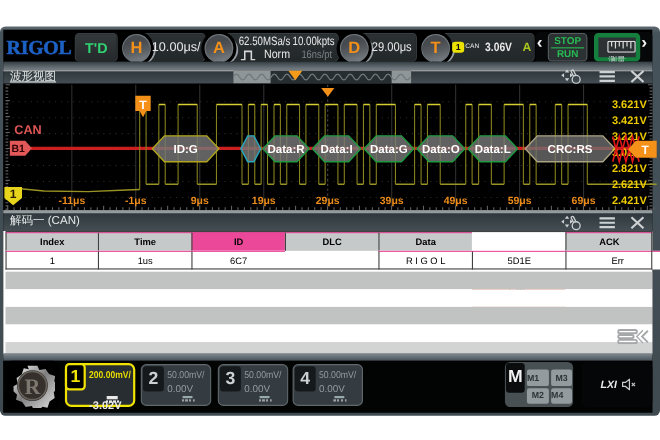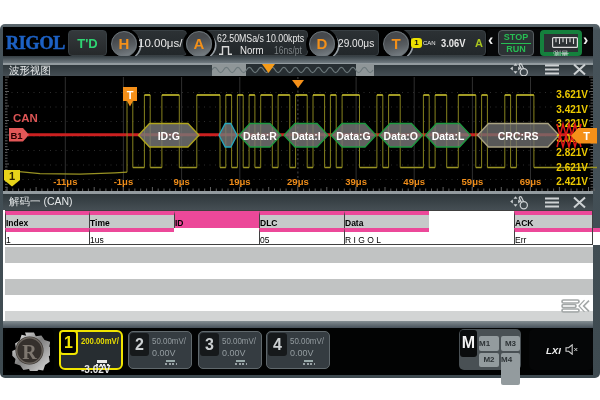--- a/index.html
+++ b/index.html
@@ -7,21 +7,21 @@
 .abs{position:absolute;}
 #frame{left:0;top:24px;width:600px;height:354px;background:linear-gradient(180deg,#5e6a70 0,#47535a 6px,#3e4a50 100%);border-radius:5px;}
 #screen{left:3px;top:27px;width:590px;height:348px;background:#000;}
 .grp{position:absolute;background:linear-gradient(180deg,#2c3134 0,#22272a 100%);border-radius:4px;border:1px solid #383f43;height:26px;}
 .circ{position:absolute;width:26px;height:26px;border-radius:50%;background:linear-gradient(165deg,#46494d 30%,#585d61 60%,#7e868b 100%);border:1px solid #6f777c;color:#f39019;font-weight:bold;font-size:15px;text-align:center;line-height:24px;box-shadow:0 0 0 3px #000,4.5px 1.5px 0 0 rgba(200,208,215,0.7);}
 .wtxt{position:absolute;color:#e9e9e9;font-size:11px;white-space:nowrap;transform-origin:0 0;}
 .gtxt{position:absolute;color:#7e8487;font-size:10px;white-space:nowrap;transform-origin:0 0;}
 .phead{position:absolute;left:3px;width:590px;background:linear-gradient(180deg,#2f383c 0,#454e54 100%);color:#e4e7e8;font-size:10.5px;border-top:2px solid #939b9f;}
 .phead span{position:absolute;left:6px;top:1px;line-height:11px;white-space:nowrap;}
 .icon{position:absolute;}
-.cell{position:absolute;font-size:8.5px;color:#000;border-left:1px solid #404040;border-top:4px solid #ec4899;background:#fff;line-height:17px;}
+.cell{position:absolute;font-size:8.5px;color:#000;text-align:center;border-left:1px solid #404040;border-top:1px solid #ec4899;background:#fff;line-height:17px;}
 </style></head>
 <body>
 <div id="page">
 <div class="abs" id="frame"></div>
 <div class="abs" id="screen"></div>
 
 <div class="abs" style="left:6px;top:36px;width:62px;height:16px;color:#1d61c4;font-family:'Liberation Serif',serif;font-weight:bold;font-size:18px;line-height:15px;letter-spacing:-0.2px;-webkit-text-stroke:0.5px #1d61c4;">RIGOL</div>
 <div class="grp" style="left:68px;top:30px;width:39px;height:26px;background:linear-gradient(180deg,#34393c,#26292b);text-align:center;"><span style="color:#2fd573;font-weight:bold;font-size:13px;line-height:25px;">T'D</span></div>
 
 <div class="grp" style="left:124px;top:30px;width:63px;"></div>
@@ -59,21 +59,21 @@
   <svg style="position:absolute;left:8px;top:3px;" width="26" height="11" viewBox="0 0 26 11">
         <rect x="0.6" y="0.6" width="24.8" height="9.8" fill="none" stroke="#dcdcdc" stroke-width="1.2" rx="1"></rect>
         <path d="M4 1.2 v4 M7.5 1.2 v5.8 M11 1.2 v4 M14.5 1.2 v5.8 M18 1.2 v4 M21.5 1.2 v5.8" stroke="#dcdcdc" stroke-width="1.1"></path>
       </svg>
   <div style="position:absolute;left:0;top:15px;width:100%;text-align:center;color:#d5d8da;font-size:8px;">测量</div>
 </div>
 <div class="abs" style="left:583px;top:31px;color:#f0f0f0;font-size:16px;font-weight:bold;">›</div>
 
 <div class="abs" style="left:3px;top:56px;width:590px;height:7px;background:linear-gradient(180deg,#343d42 0,#727c82 100%);"></div>
 <div class="phead" style="top:63px;height:13px;">
-      <span style="top:0px;">波形视图</span>
+      <span style="top:0px;text-decoration:underline;">波形视图</span>
     </div>
 <svg class="icon" style="left:212px;top:64px;" width="162" height="12" viewBox="0 0 162 12">
 <rect x="0" y="0" width="162" height="12" fill="#272e32"></rect>
 <rect x="0" y="0" width="34" height="12" fill="#8f9698"></rect>
 <rect x="144" y="0" width="18" height="12" fill="#8f9698"></rect>
 <path d="M0 6 q2.9 -5.2 5.75 0 t5.75 0 t5.75 0 t5.75 0 t5.75 0 t5.75 0 t5.75 0 t5.75 0 t5.75 0 t5.75 0 t5.75 0 t5.75 0 t5.75 0 t5.75 0 t5.75 0 t5.75 0 t5.75 0 t5.75 0 t5.75 0 t5.75 0 t5.75 0 t5.75 0 t5.75 0 t5.75 0 t5.75 0 t5.75 0 t5.75 0 t5.75 0" fill="none" stroke="#6d797c" stroke-width="1.2"></path>
 <path d="M50 0 l13 0 l-6.5 9 z" fill="#f59b19"></path>
 </svg>
 <svg class="icon" style="left:509px;top:62px;" width="80" height="15" viewBox="0 0 80 15">
       <g fill="#cdd1d3">
@@ -366,25 +366,26 @@
         <path d="M65 2.5 l11 10 M76 2.5 l-11 10"></path>
       </g>
     </svg>
 
 <div class="abs" style="left:3px;top:210px;width:590px;height:112px;background:#fff;"></div>
 <div class="cell" style="left:5px;top:211px;width:84px;height:17px;font-weight:bold;background:#c6c9c9;line-height:16px;">Index</div>
     <div class="cell" style="left:5px;top:228px;width:84px;height:17px;">1</div>
     <div class="cell" style="left:89px;top:211px;width:85px;height:17px;font-weight:bold;background:#c6c9c9;line-height:16px;">Time</div>
     <div class="cell" style="left:89px;top:228px;width:85px;height:17px;">1us</div>
     <div class="cell" style="left:174px;top:211px;width:85px;height:17px;font-weight:bold;background:#ec4899;line-height:16px;">ID</div>
+    <div class="cell" style="left:174px;top:228px;width:85px;height:17px;">6C7</div>
     <div class="cell" style="left:259px;top:211px;width:85px;height:17px;font-weight:bold;background:#c6c9c9;line-height:16px;">DLC</div>
-    <div class="cell" style="left:259px;top:228px;width:85px;height:17px;">05</div>
     <div class="cell" style="left:344px;top:211px;width:85px;height:17px;font-weight:bold;background:#c6c9c9;line-height:16px;">Data</div>
     <div class="cell" style="left:344px;top:228px;width:85px;height:17px;">R I G O L</div>
     <div class="cell" style="left:429px;top:211px;width:85px;height:35px;font-weight:bold;background:#c2410c;line-height:16px;margin-top:43px;">CRC</div>
+    <div class="cell" style="left:429px;top:228px;width:85px;height:17px;">5D1E</div>
     <div class="cell" style="left:514px;top:211px;width:79px;height:17px;font-weight:bold;background:#c6c9c9;line-height:16px;">ACK</div>
     <div class="cell" style="left:514px;top:228px;width:94px;height:17px;">Err</div>
     <div class="abs" style="left:5px;top:211px;width:588px;height:34px;border-right:1px solid #404040;border-bottom:1px solid #404040;"></div>
     <div class="abs" style="left:5px;top:210px;width:588px;height:1px;background:#404040;"></div>
     <div class="abs" style="left:5px;top:247px;width:588px;height:16px;background:#c1c3c3;"></div>
     <div class="abs" style="left:5px;top:263px;width:588px;height:16px;background:#fff;"></div>
     <div class="abs" style="left:5px;top:279px;width:588px;height:16px;background:#c1c3c3;"></div>
     <div class="abs" style="left:5px;top:295px;width:588px;height:16px;background:#fff;"></div>
     <div class="abs" style="left:5px;top:311px;width:588px;height:10px;background:#d2d4d4;"></div>
     <svg class="icon" style="left:561px;top:299px;" width="30" height="14" viewBox="0 0 30 14">
@@ -435,20 +436,20 @@
 <div class="abs" style="left:268px;top:333px;width:19px;height:23px;background:#16191b;border-radius:3px;color:#ccd0d2;font-weight:bold;font-size:16px;text-align:center;line-height:23px;">4</div>
 <div class="abs" style="left:290px;top:336px;color:#949ca0;font-size:9px;transform:scaleX(0.88);transform-origin:0 0;white-space:nowrap;">50.00mV/</div>
 <div class="abs" style="left:290px;top:348px;color:#949ca0;font-size:9px;">0.00V</div>
 <div class="abs" style="left:304px;top:360px;width:9px;height:2px;background:#9aa;"></div>
 <div class="abs" style="left:303px;top:363px;width:12px;height:2px;background:repeating-linear-gradient(90deg,#9aa2a6 0,#9aa2a6 2px,transparent 2px,transparent 3.5px);"></div>
     <div class="abs" style="left:459px;top:329px;width:62px;height:41px;background:#495054;border-radius:5px;"></div>
 <div class="abs" style="left:460px;top:330px;width:17px;height:27px;background:#0a0c0d;border-radius:3px;color:#f2f2f2;font-weight:bold;font-size:16px;text-align:center;line-height:26px;">M</div>
 <div class="abs" style="left:479px;top:336px;width:20px;height:15px;background:#939b9e;border-radius:2px;color:#2d3336;font-size:8px;font-weight:bold;text-align:left;line-height:15px;">M1</div>
 <div class="abs" style="left:501px;top:336px;width:19px;height:15px;background:#939b9e;border-radius:2px;color:#2d3336;font-size:8px;font-weight:bold;text-align:center;line-height:15px;">M3</div>
 <div class="abs" style="left:479px;top:353px;width:20px;height:14px;background:#939b9e;border-radius:2px;color:#2d3336;font-size:8px;font-weight:bold;text-align:center;line-height:14px;">M2</div>
-<div class="abs" style="left:501px;top:353px;width:19px;height:32px;background:#939b9e;border-radius:2px;color:#2d3336;font-size:8px;font-weight:bold;line-height:14px;">M4</div>
+<div class="abs" style="left:501px;top:353px;width:19px;height:14px;background:#939b9e;border-radius:2px;color:#2d3336;font-size:8px;font-weight:bold;line-height:14px;">M4</div>
     <div class="abs" style="left:529px;top:329px;width:64px;height:41px;background:#050607;border-radius:5px;"></div>
 <div class="abs" style="left:546px;top:345px;color:#eee;font-size:9.5px;font-weight:bold;font-style:italic;">LXI</div>
 <svg class="icon" style="left:565px;top:344px;" width="13" height="11" viewBox="0 0 13 11">
       <path d="M1 3.7 h2.6 l3.6 -2.9 v9.4 l-3.6 -2.9 h-2.6 z" fill="none" stroke="#ccc" stroke-width="1.1"></path>
       <path d="M9.3 4 l3 3 M12.3 4 l-3 3" stroke="#ccc" stroke-width="1"></path>
     </svg>
 
 </div>
 </body></html>

